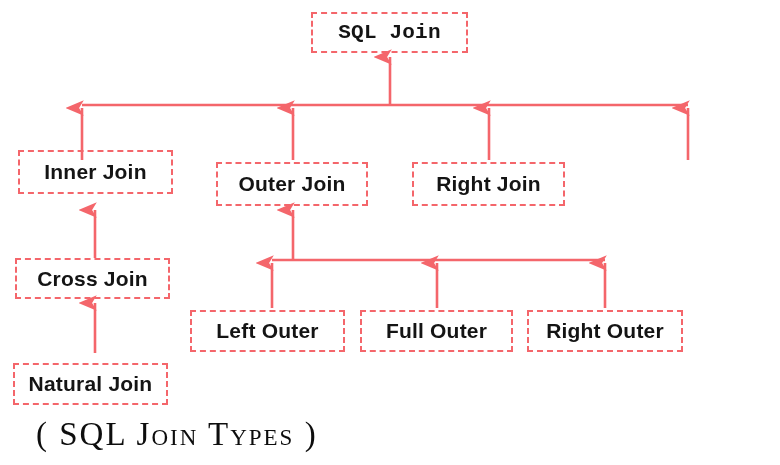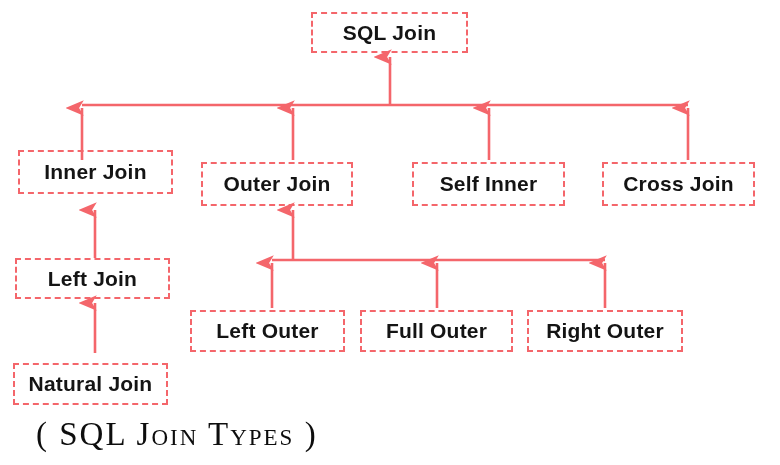--- a/index.html
+++ b/index.html
@@ -91,42 +91,39 @@
       <line x1="272" y1="260" x2="605" y2="260"></line>
 
       <path d="M 293 260 L 293 210" marker-end="url(#arrow-up)"></path>
 
       <path d="M 272 308 L 272 263" marker-end="url(#arrow-up)"></path>
       <path d="M 437 308 L 437 263" marker-end="url(#arrow-up)"></path>
       <path d="M 605 308 L 605 263" marker-end="url(#arrow-up)"></path>
     </g>
   </svg>
 
-  <div class="node" style="left:311px; top:12px; width:157px; height:41px;">
+  <div class="node" style="left:311px; top:12px; width:157px; height:41px;font-family:Liberation Mono, monospace;">
     <span class="node-label">SQL Join</span>
   </div>
 
   <div class="node" style="left:18px; top:150px; width:155px; height:44px;">
     <span class="node-label">Inner Join</span>
   </div>
 
-  <div class="node" style="left:201px; top:162px; width:152px; height:44px;">
+  <div class="node" style="left:216px; top:162px; width:152px; height:44px;">
     <span class="node-label">Outer Join</span>
   </div>
 
   <div class="node" style="left:412px; top:162px; width:153px; height:44px;">
-    <span class="node-label">Self Inner</span>
+    <span class="node-label">Right Join</span>
   </div>
 
-  <div class="node" style="left:602px; top:162px; width:153px; height:44px;">
-    <span class="node-label">Cross Join</span>
-  </div>
 
   <div class="node" style="left:15px; top:258px; width:155px; height:41px;">
-    <span class="node-label">Left Join</span>
+    <span class="node-label">Cross Join</span>
   </div>
 
   <div class="node" style="left:190px; top:310px; width:155px; height:42px;">
     <span class="node-label">Left Outer</span>
   </div>
 
   <div class="node" style="left:360px; top:310px; width:153px; height:42px;align-items:center;">
     <span class="node-label">Full Outer</span>
   </div>
 

